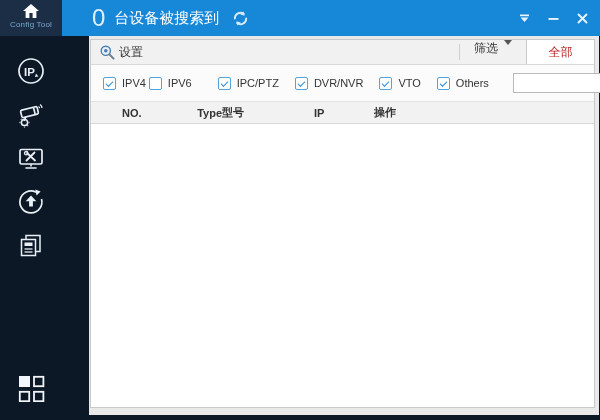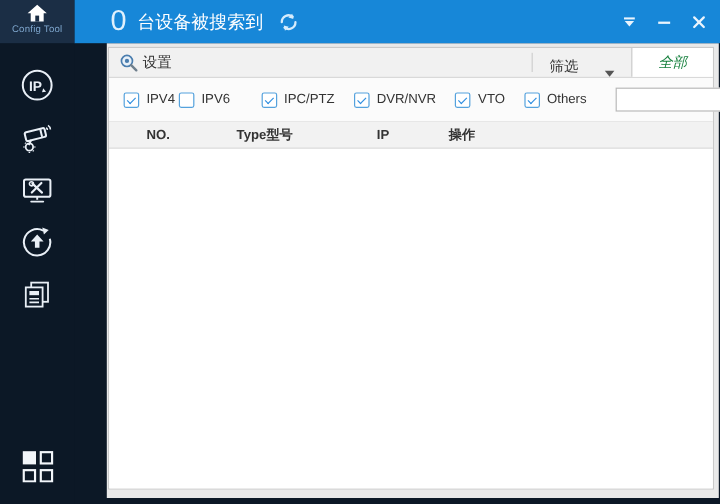--- a/index.html
+++ b/index.html
@@ -24,24 +24,24 @@
 
   
   .content { position:absolute; left:50px; top:36px; width:510px; height:379px; background:#e9e9e9;margin-left:39px; }
   .panel { position:absolute; left:1px; top:3px; right:4px; bottom:7px; background:#ffffff; border:1px solid #c9c9c9; display:flex; flex-direction:column; }
 
   .toolbar { height:25px; background:#f1f1f1; border-bottom:1px solid #d9d9d9; display:flex; align-items:center; flex:0 0 auto; }
   .settings-btn { display:flex; align-items:center; gap:3px; padding:0 8px; height:100%; cursor:pointer; }
   .settings-label { font-size:12px; color:#333; }
   .toolbar-spacer { flex:1; }
   .toolbar-divider { width:1px; height:16px; background:#cfcfcf; }
-  .filter-btn { display:flex; align-items:flex-end; gap:22px; padding:0 14px; height:100%; cursor:pointer; }
+  .filter-btn { display:flex; align-items:flex-start; gap:6px; padding:0 14px; height:100%; cursor:pointer; }
   .filter-label { font-size:12px; color:#333; }
   .caret-down { width:0; height:0; border-left:4px solid transparent; border-right:4px solid transparent; border-top:5px solid #555; }
-  .all-tab { width:68px; height:100%; background:#ffffff; border-left:1px solid #c9c9c9; display:flex; align-items:center; justify-content:center; font-size:12px; color:#15803d; cursor:pointer;font-style:italic; }
+  .all-tab { width:68px; height:100%; background:#ffffff; border-left:1px solid #c9c9c9; display:flex; align-items:center; justify-content:center; font-size:12px; color:#b91c1c; cursor:pointer; }
 
   .filter-row { height:37px; background:#fbfbfb; border-bottom:1px solid #e2e2e2; display:flex; align-items:center; padding-left:12px; flex:0 0 auto; }
   .ipver-col { display:flex; flex-direction:row; gap:3px; }
   .cb { display:flex; align-items:center; gap:6px; cursor:pointer; }
   .cb .box { width:13px; height:13px; border:1px solid #55a2dd; border-radius:2px; background:#fff; position:relative; flex:0 0 auto; }
   .cb .tick { display:none; position:absolute; left:2px; top:3px; width:7px; height:4px; border-left:1.8px solid #2f8ee0; border-bottom:1.8px solid #2f8ee0; transform:rotate(-45deg); }
   .cb.checked .tick { display:block; }
   .cb .lbl { font-size:11px; color:#333; }
   .vdivider { width:1px; height:30px; background:#dcdcdc; margin:0 12px 0 14px; }
   .type-row { display:flex; align-items:center; }

